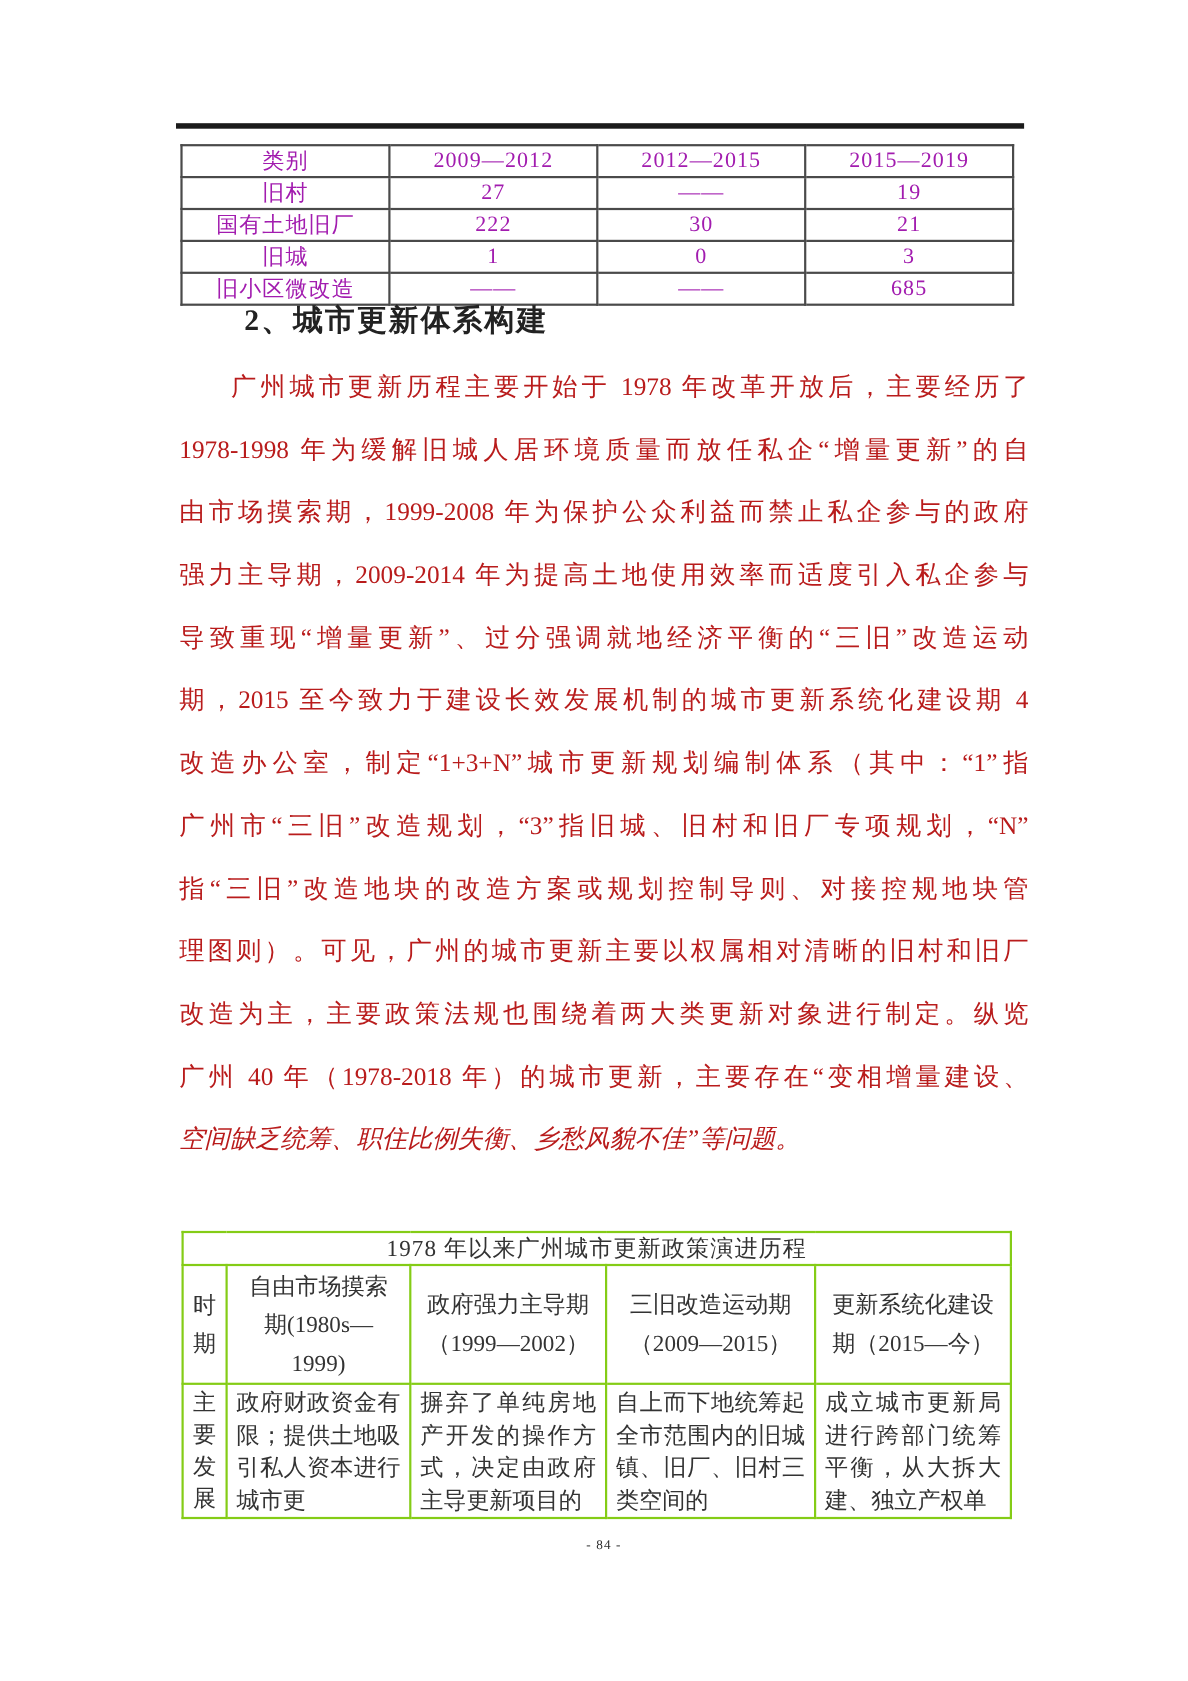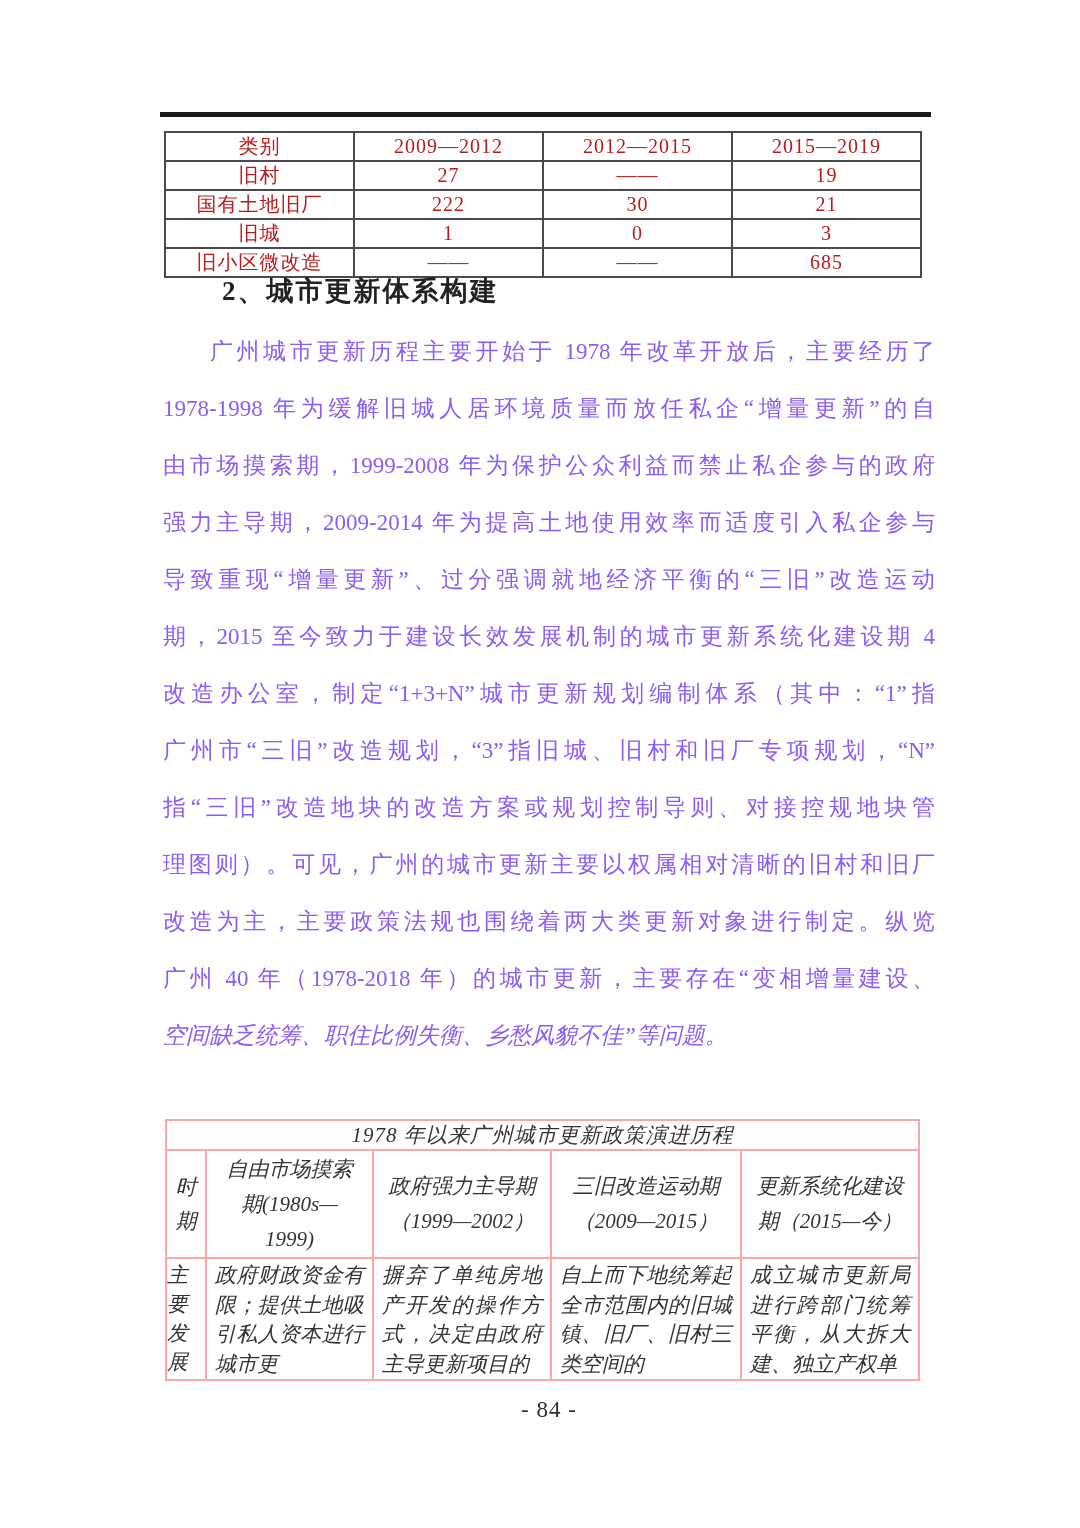--- a/index.html
+++ b/index.html
@@ -27,21 +27,21 @@
   }
   
   table { border-collapse: collapse; }
   .t1 {
     position: absolute;
     left: 164px;
     top: 131px;
     width: 756px;
     table-layout: fixed;
     font-size: 20px;
-    color: #b91c1c;
+    color: #a21caf;
   }
   .t1 td {
     border: 2px solid #4a4a4a;
     text-align: center;
     padding: 0;
     height: 27px;
     letter-spacing: 1px;
   }
   
   .sec-heading {
@@ -55,21 +55,21 @@
     color: #222;
     letter-spacing: 2px;
   }
   
   .para {
     position: absolute;
     left: 163px;
     top: 323px;
     width: 772px;
     font-size: 23px;
-    color: #8b5cf6;
+    color: #b91c1c;
   }
   .pline {
     height: 57px;
     line-height: 57px;
     white-space: nowrap;
     text-align: justify;
     text-align-last: justify;
   }
   .pline.first { text-indent: 47px; }
   .pline.last  { text-align-last: left; font-style: italic; }
@@ -77,23 +77,22 @@
   .t2 {
     position: absolute;
     left: 165px;
     top: 1119px;
     width: 753px;
     table-layout: fixed;
     font-size: 21px;
     color: #333;
   }
   .t2 td {
-    border: 2px solid #fca5a5;
-    padding: 0;
-    font-style: italic;
+    border: 2px solid #84cc16;
+    padding: 0;
   }
   .t2 .title-cell {
     height: 26px;
     text-align: center;
     letter-spacing: 1px;
   }
   .t2 .head-cell {
     height: 106px;
     text-align: center;
     vertical-align: middle;
@@ -102,39 +101,40 @@
   }
   .t2 .vhead {
     text-align: center;
     vertical-align: middle;
     line-height: 34px;
     padding: 0;
     border-radius: 10px;
   }
   .t2 .body-row td { height: 112px; }
   .t2 .vbody {
+    text-align: center;
     vertical-align: middle;
     line-height: 29px;
     padding: 0;
   }
   .t2 .body-cell {
     vertical-align: top;
     text-align: justify;
     line-height: 29.5px;
     padding: 2px 8px 0 8px;
     overflow: hidden;
   }
   
   .footer {
     position: absolute;
     left: 163px;
     top: 1397px;
     width: 772px;
     text-align: center;
-    font-size: 23px;
+    font-size: 12px;
     color: #2f2f2f;
     letter-spacing: 1px;
   }
 </style>
 </head>
 <body>
 
 <div class="page">
 
   <div class="top-rule"></div>

